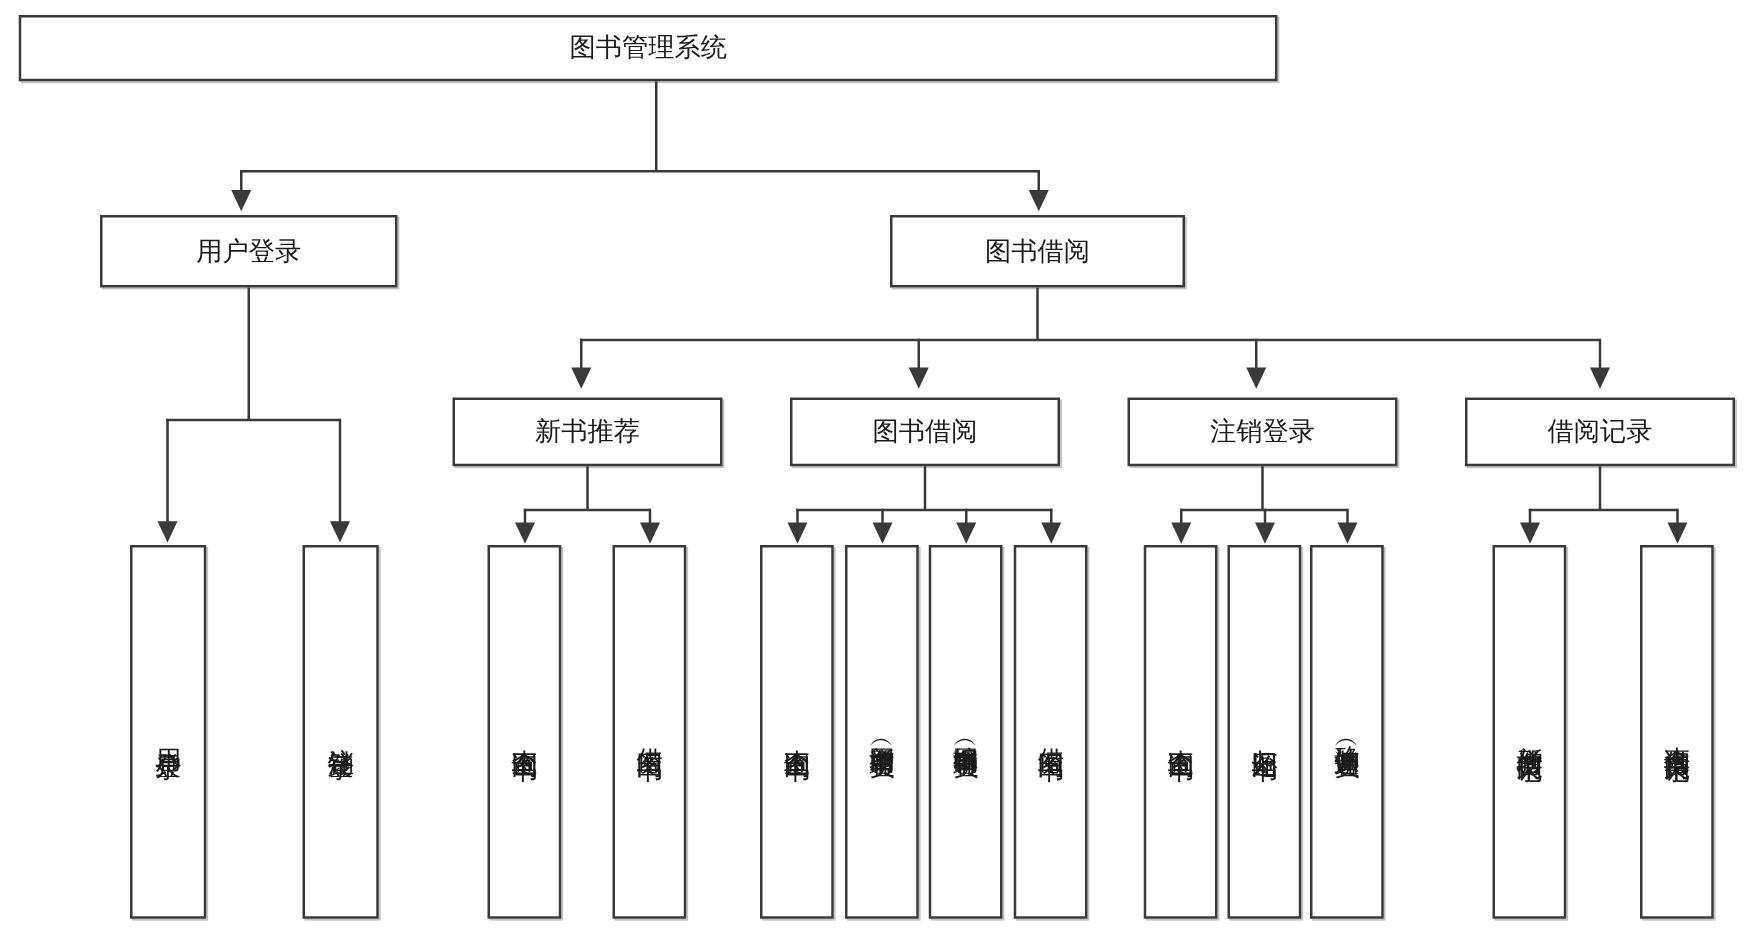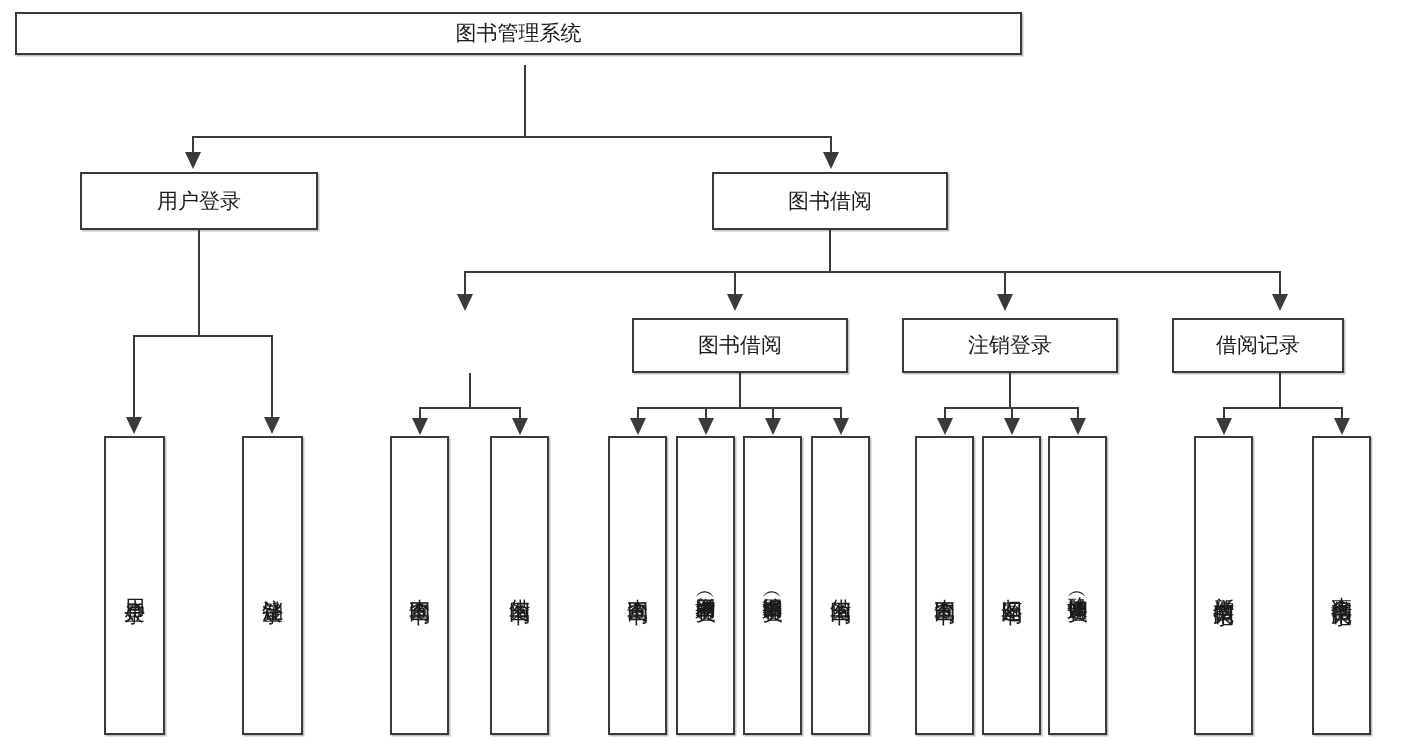--- a/index.html
+++ b/index.html
@@ -70,21 +70,21 @@
     white-space: nowrap;
     letter-spacing: 0.5px;
     font-family: "DejaVu Sans", "Liberation Sans", sans-serif;
   }
 </style>
 </head>
 <body>
 
 <div id="canvas">
 
-  <div class="node horizontal" style="left:15px; top:12px; width:1007px; height:43px;">
+  <div class="node horizontal" style="left:15px; top:12px; width:1007px; height:53px;">
     <span class="label">图书管理系统</span>
   </div>
 
   <div class="edge v" style="left:524px; top:65px; height:72px;"></div>
 
   <div class="edge h" style="left:192px; top:136px; width:640px;"></div>
 
   <div class="edge v" style="left:192px; top:136px; height:18px;"></div>
   <div class="arrow" style="left:185px; top:152px;"></div>
   <div class="edge v" style="left:830px; top:136px; height:18px;"></div>
@@ -115,27 +115,30 @@
   <div class="edge h" style="left:464px; top:271px; width:816px;"></div>
   <div class="edge v" style="left:464px; top:271px; height:24px;"></div>
   <div class="arrow" style="left:457px; top:294px;"></div>
   <div class="edge v" style="left:734px; top:271px; height:24px;"></div>
   <div class="arrow" style="left:727px; top:294px;"></div>
   <div class="edge v" style="left:1004px; top:271px; height:24px;"></div>
   <div class="arrow" style="left:997px; top:294px;"></div>
   <div class="edge v" style="left:1279px; top:271px; height:24px;"></div>
   <div class="arrow" style="left:1272px; top:294px;"></div>
 
+  <div class="node horizontal" style="left:362px; top:318px; width:216px; height:55px;">
+    <span class="label">新书推荐</span>
+  </div>
   <div class="node horizontal" style="left:632px; top:318px; width:216px; height:55px;">
     <span class="label">图书借阅</span>
   </div>
   <div class="node horizontal" style="left:902px; top:318px; width:216px; height:55px;">
     <span class="label">注销登录</span>
   </div>
-  <div class="node horizontal" style="left:1172px; top:318px; width:172px; height:55px;">
+  <div class="node horizontal" style="left:1172px; top:318px; width:216px; height:55px;">
     <span class="label">借阅记录</span>
   </div>
 
   <div class="edge v" style="left:469px; top:373px; height:35px;"></div>
   <div class="edge h" style="left:419px; top:407px; width:101px;"></div>
   <div class="edge v" style="left:419px; top:407px; height:12px;"></div>
   <div class="arrow" style="left:412px; top:418px;"></div>
   <div class="edge v" style="left:519px; top:407px; height:12px;"></div>
   <div class="arrow" style="left:512px; top:418px;"></div>
 

